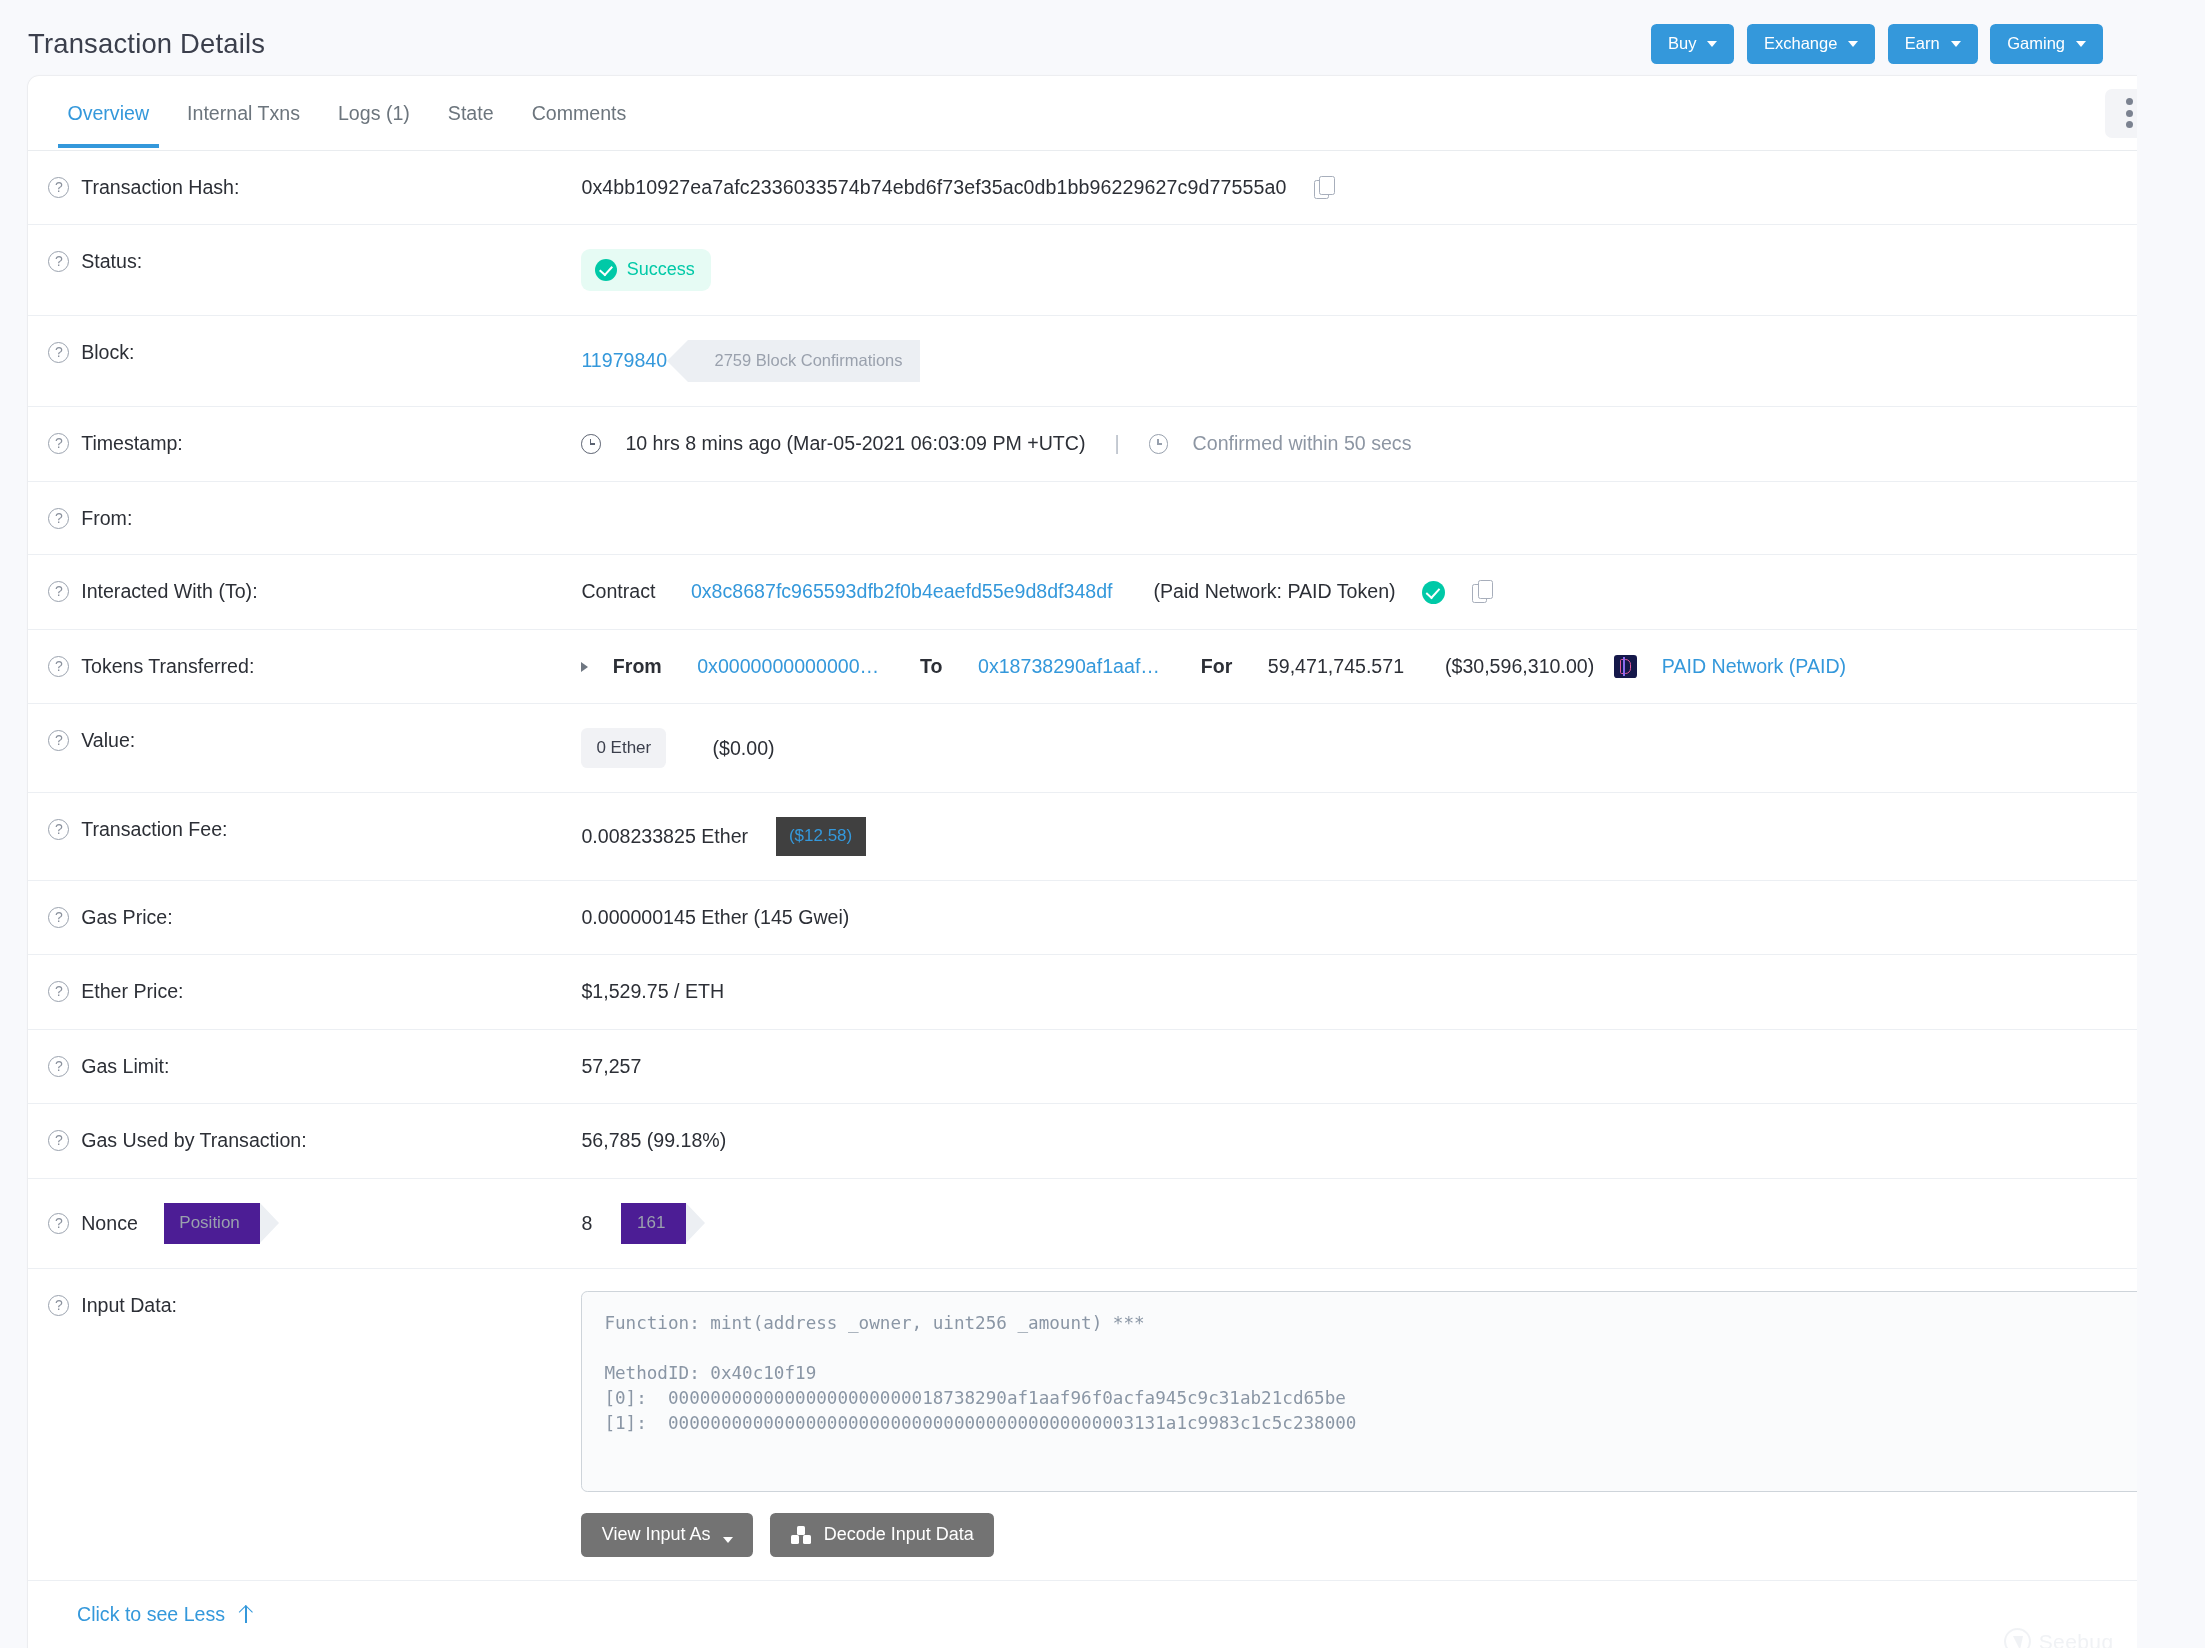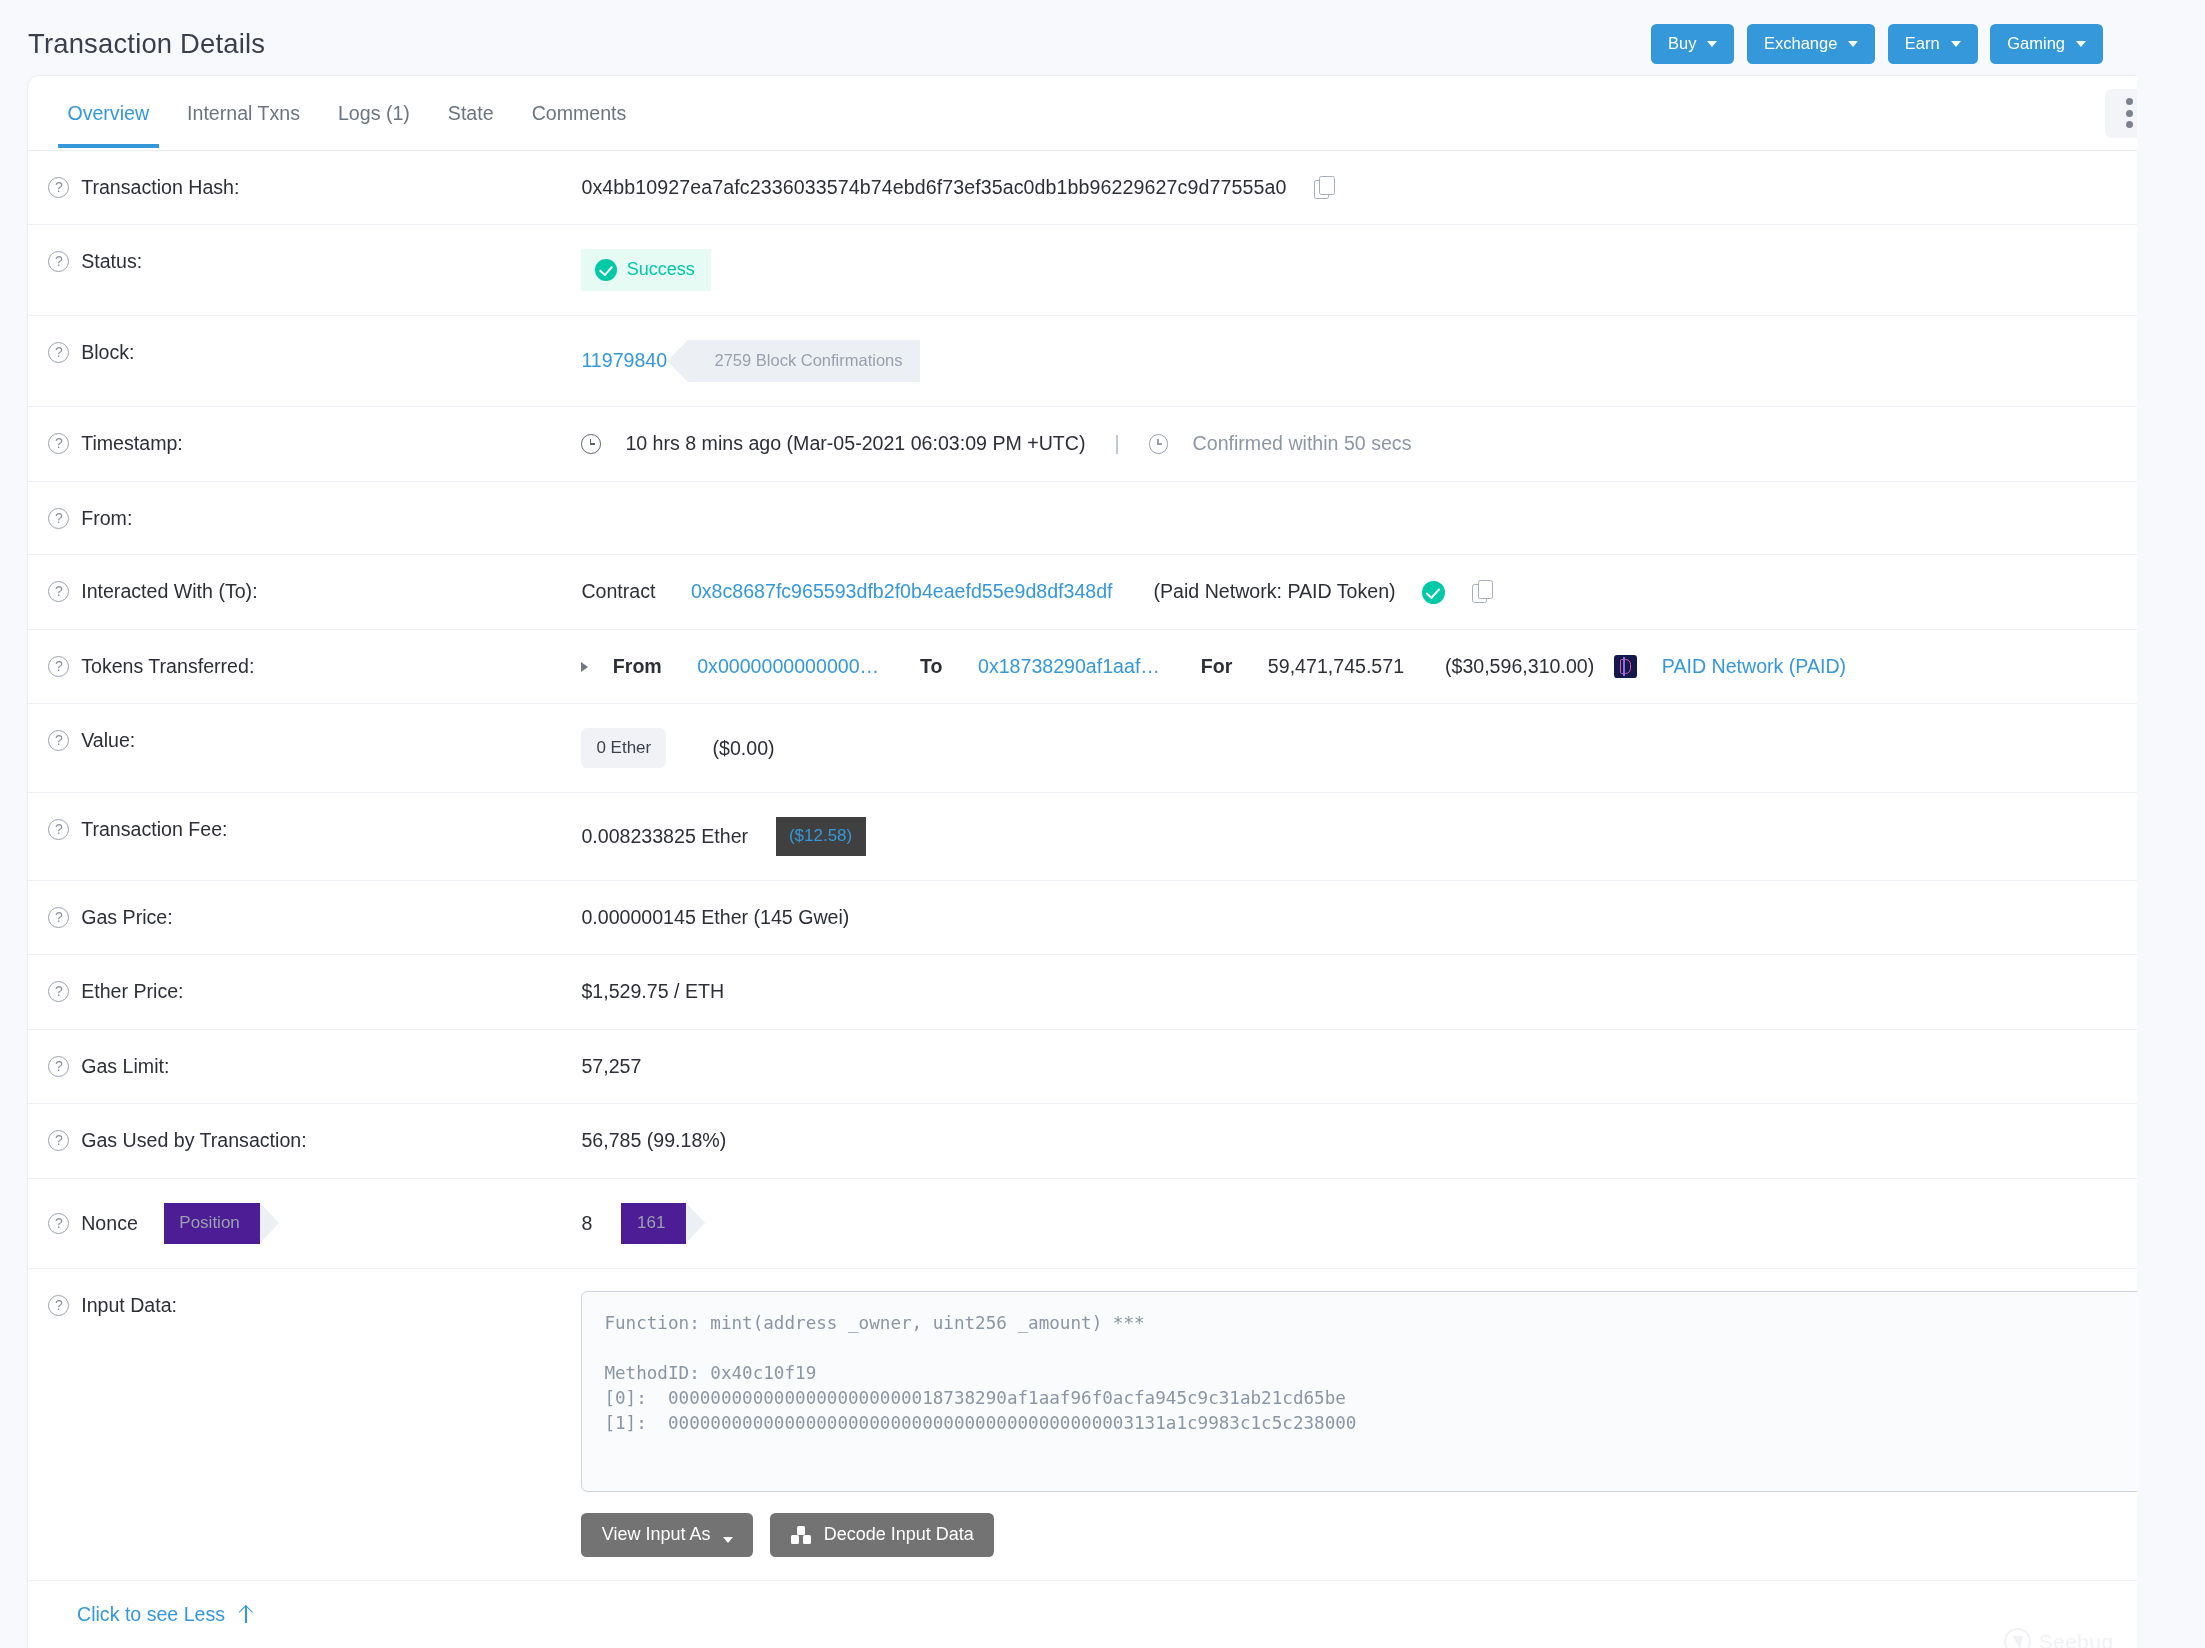--- a/index.html
+++ b/index.html
@@ -196,21 +196,21 @@
     background: #fff;
   }
 
   
   .status-badge {
     display: inline-flex;
     align-items: center;
     gap: 9.4px;
     background: #e6fbf4;
     color: #00c9a7;
-    border-radius: 2px;
+    border-radius: 9px;
     padding: 8.6px 15.7px 9.4px 14px;
     font-size: 18px;
   }
   .check-circle {
     width: 22px; height: 22px;
     border-radius: 50%;
     background: #00c9a7;
     position: relative;
     flex: 0 0 auto;
   }

